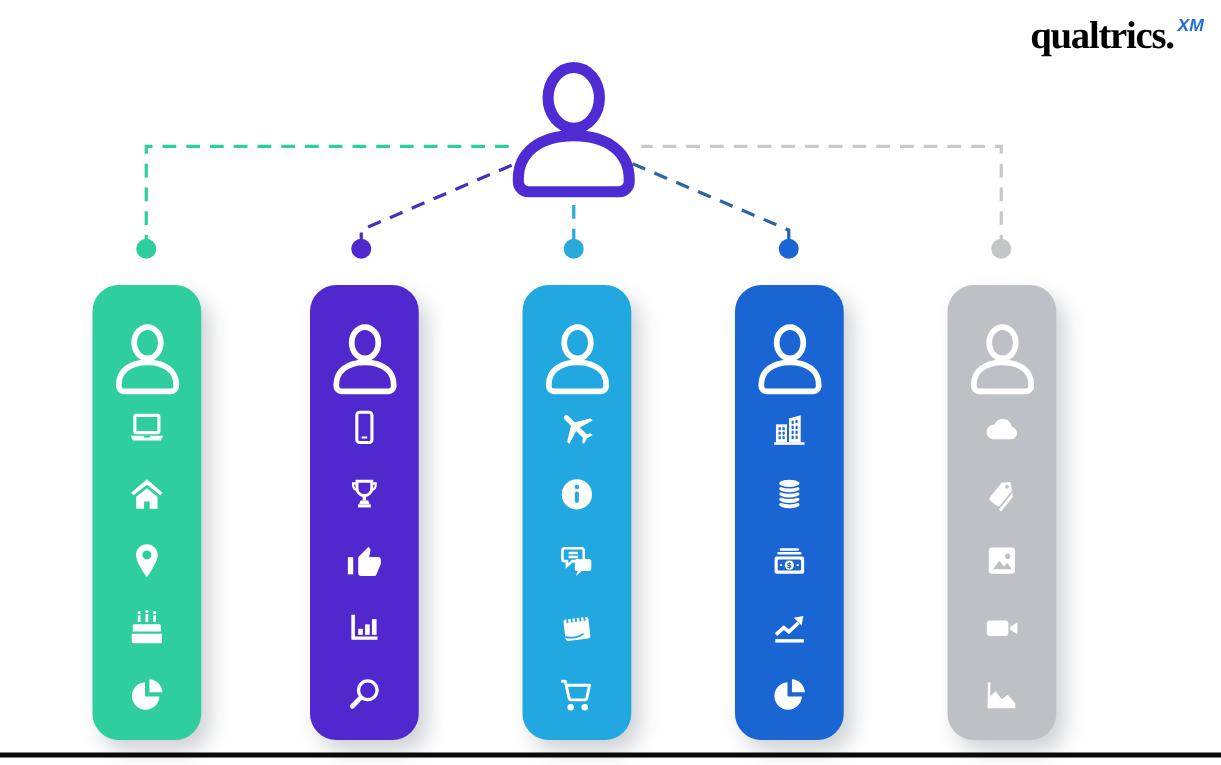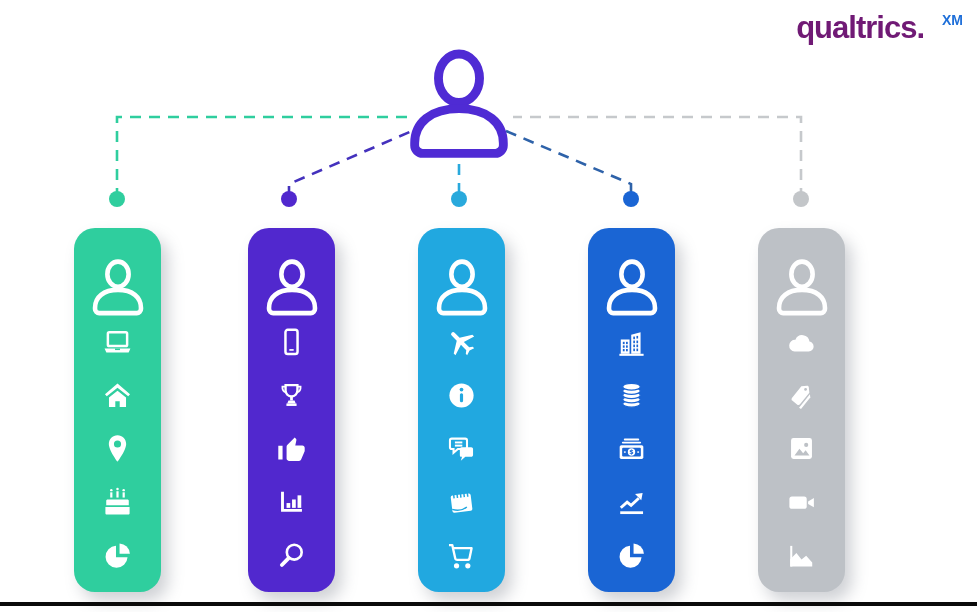--- a/index.html
+++ b/index.html
@@ -1,21 +1,21 @@
 <!DOCTYPE html>
 <html><head>
 <meta charset="utf-8">
 <style>
   html,body{margin:0;padding:0;background:#fff;}
   .stage{position:relative;width:977px;height:612px;background:#ffffff;overflow:hidden;
          font-family:"Liberation Sans",sans-serif;}
   
   .logo{position:absolute;top:12px;right:14px;font-size:31px;font-weight:600;
         letter-spacing:-1px;color:#131313;line-height:1;}
-  .logo .xm{font-size:14px;font-weight:800;letter-spacing:0;vertical-align:13px;margin-left:18px;}
+  .logo .xm{font-size:14px;font-weight:800;letter-spacing:0;vertical-align:13px;margin-left:3px;font-style:italic;}
   
   .hub{position:absolute;left:403px;top:46px;width:112px;height:114px;}
   .hub svg{width:100%;height:100%;display:block;}
   
   .connectors{position:absolute;left:0;top:0;width:977px;height:612px;pointer-events:none;}
   
   .card{position:absolute;top:228px;width:87px;height:364px;border-radius:21px;
         box-shadow:7px 9px 16px rgba(110,116,128,0.33);color:#ffffff;
         display:flex;flex-direction:column;align-items:center;}
   .person-slot{height:88px;display:flex;align-items:flex-end;justify-content:center;width:100%;}
@@ -45,21 +45,21 @@
     </svg>
 
   <div class="hub" id="hub" style="color: rgb(79, 43, 212);">
       <svg viewBox="0 0 24 24">
         <ellipse cx="12" cy="6.7" rx="4.4" ry="5.2" fill="none" stroke="currentColor" stroke-width="1.9"></ellipse>
         <path d="M12 13.2c-6 0-9.5 3-9.5 7.4v.5c0 .9.8 1.7 1.7 1.7h15.6c.9 0 1.7-.8 1.7-1.7v-.5c0-4.4-3.5-7.4-9.5-7.4z" fill="none" stroke="currentColor" stroke-width="1.9" stroke-linejoin="round"></path>
       </svg>
     </div>
 
   <div class="logo">
-    <span style="color: #701a75;">qualtrics.</span><span class="xm" style="color: rgb(30, 111, 217);">XM</span>
+    <span style="color: #000000; font-family: Liberation Serif, serif;">qualtrics.</span><span class="xm" style="color: rgb(30, 111, 217);">XM</span>
   </div>
 
   <div id="cards">
       <div class="card" style="left: 74px; background: rgb(47, 206, 158); --card: #2fce9e;">
         <div class="person-slot">
           <span class="icon big">
             <svg viewBox="0 0 24 24">
               <ellipse cx="12" cy="6.7" rx="4.4" ry="5.2" fill="none" stroke="currentColor" stroke-width="1.9"></ellipse>
               <path d="M12 13.2c-6 0-9.5 3-9.5 7.4v.5c0 .9.8 1.7 1.7 1.7h15.6c.9 0 1.7-.8 1.7-1.7v-.5c0-4.4-3.5-7.4-9.5-7.4z" fill="none" stroke="currentColor" stroke-width="1.9" stroke-linejoin="round"></path>
             </svg>

